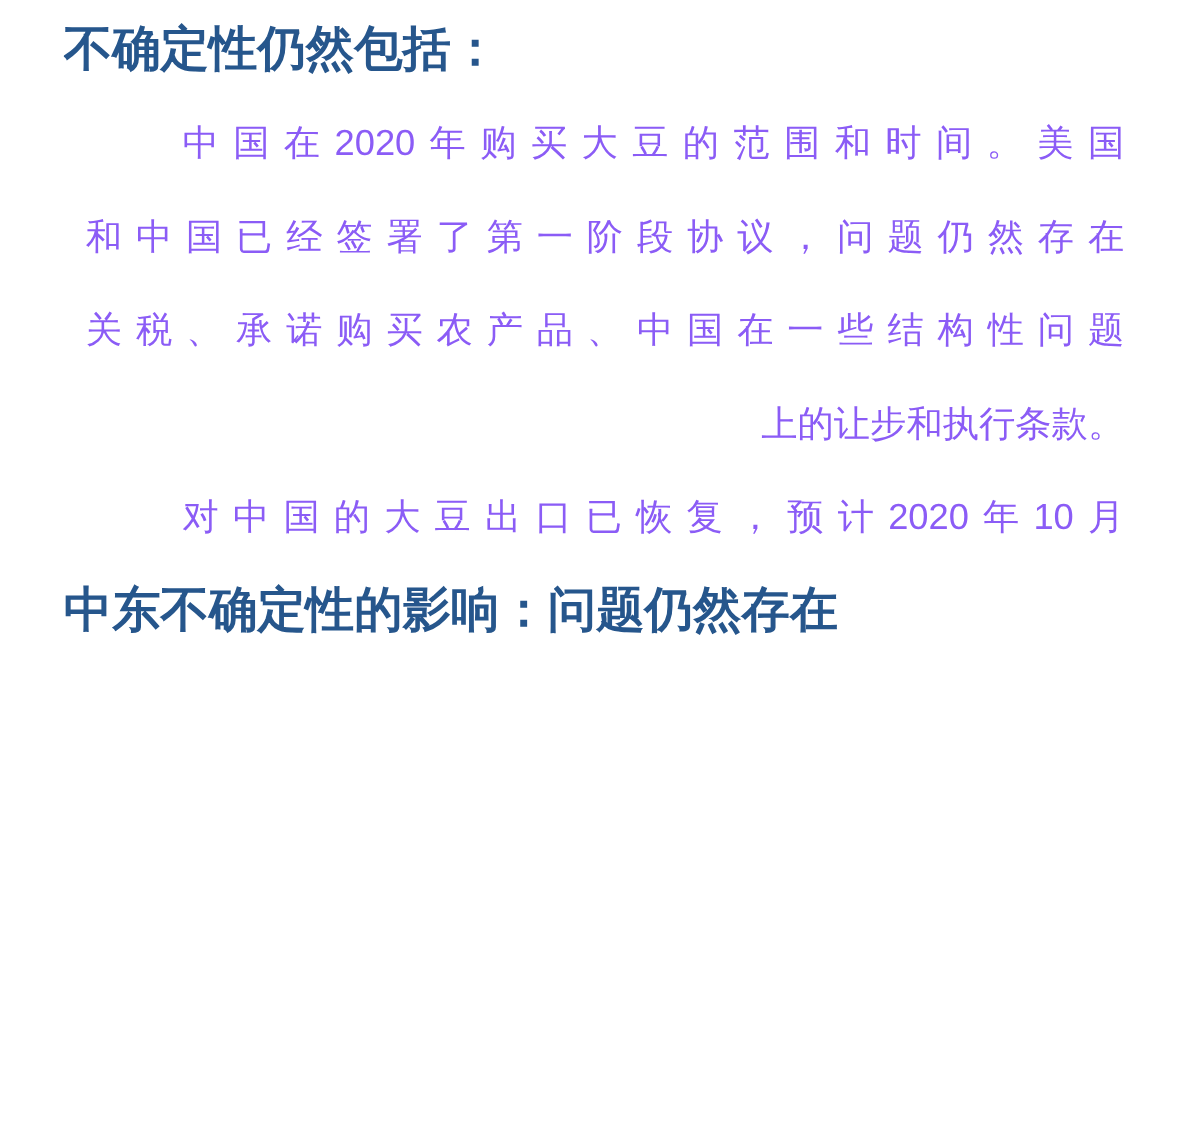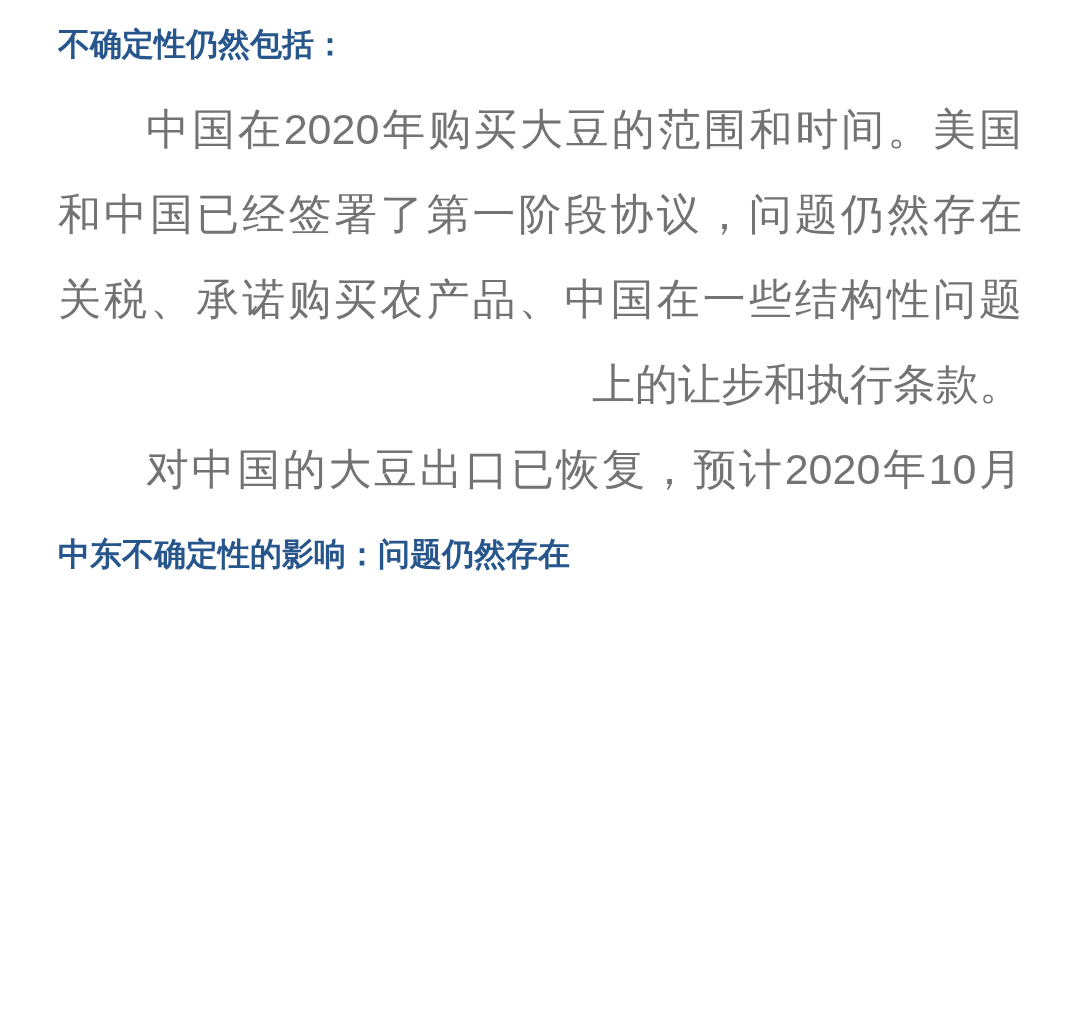--- a/index.html
+++ b/index.html
@@ -13,40 +13,41 @@
     height: 1034px;
     background: #ffffff;
     box-sizing: border-box;
     padding: 2px 58px 0 58px;
     overflow: hidden;
     font-family: "Liberation Sans", sans-serif;
   }
   .line {
     height: 85px;
     line-height: 85px;
-    font-size: 43px;
-    color: #737373;
+    font-size: 33px;
+    color: #8b5cf6;
     overflow: hidden;
     white-space: normal;
+    margin-left: 20px;
   }
   .justify {
     text-align: justify;
     text-align-last: justify;
     -moz-text-align-last: justify;
   }
   .lastline {
     text-align: right;
   }
   .indent {
     padding-left: 88px;
   }
   .heading {
     height: 85px;
     line-height: 85px;
-    font-size: 32px;
+    font-size: 44px;
     font-weight: bold;
     color: #26568c;
     text-align: left;
     overflow: hidden;
   }
 </style>
 </head>
 <body>
 
 <div class="page">

